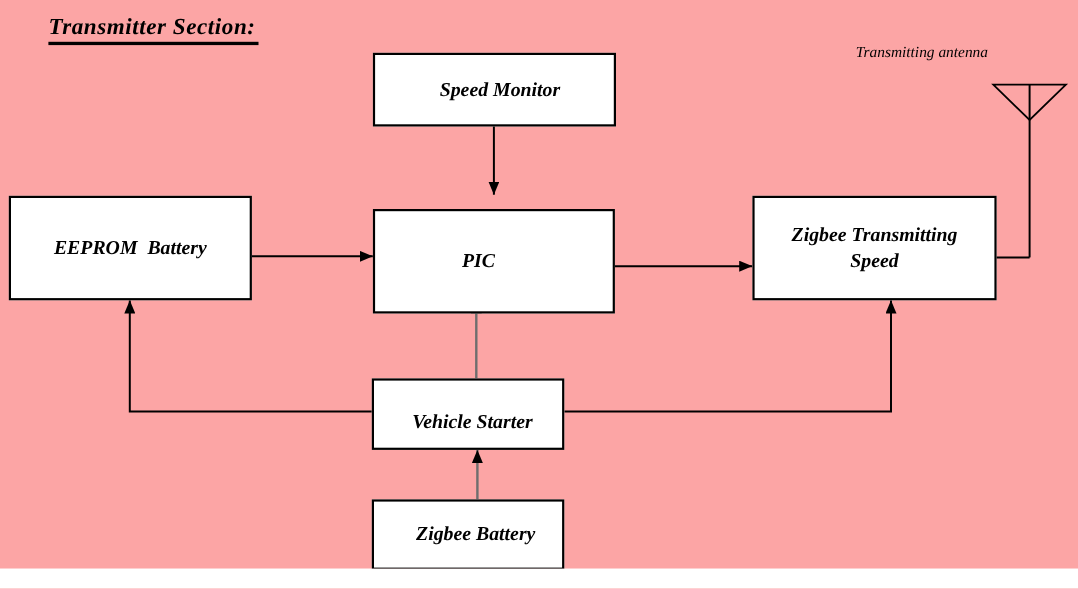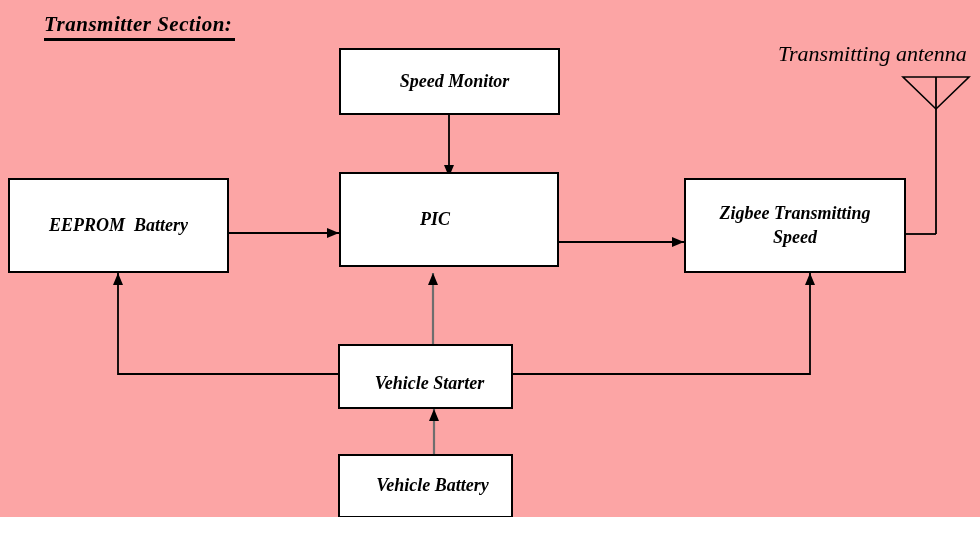--- a/index.html
+++ b/index.html
@@ -31,21 +31,21 @@
     letter-spacing: 0.5px;
     border-bottom: 3px solid #000;
     padding: 0 3px 1px 0;
     display: inline-block;
     white-space: pre;
   }
   .antenna-label {
     position: absolute;
     left: 778px;
     top: 41px;
-    font-size: 22px;
+    font-size: 14px;
     font-style: italic;
     white-space: pre;
   }
   .box {
     position: absolute;
     box-sizing: border-box;
     border: 2px solid #000;
     background: #ffffff;
     display: flex;
     flex-direction: column;
@@ -53,21 +53,21 @@
     justify-content: center;
     text-align: center;
     font-size: 18px;
     font-weight: bold;
     font-style: italic;
     line-height: 1.3;
   }
   .box span { white-space: pre; }
   .box-speed-monitor   { left: 339px; top: 48px;  width: 221px; height: 67px; padding-left: 10px; }
   .box-eeprom          { left: 8px;   top: 178px; width: 221px; height: 95px; }
-  .box-pic             { left: 339px; top: 172px; width: 220px; height: 95px; padding-right: 28px; }
+  .box-pic             { left: 339px; top: 190px; width: 220px; height: 95px; padding-right: 28px; }
   .box-zigbee          { left: 684px; top: 178px; width: 222px; height: 95px; }
   .box-vehicle-starter { left: 338px; top: 344px; width: 175px; height: 65px; padding-top: 14px; padding-left: 8px; }
   .box-vehicle-battery { left: 338px; top: 454px; width: 175px; height: 64px; padding-left: 14px; }
 </style>
 </head>
 <body>
 
 <div class="canvas">
 
   <svg class="connector-layer" width="980" height="535" viewBox="0 0 980 535" xmlns="http://www.w3.org/2000/svg">
@@ -117,16 +117,16 @@
   <div class="box box-zigbee">
     <span>Zigbee Transmitting</span>
     <span>Speed</span>
   </div>
 
   <div class="box box-vehicle-starter">
     <span>Vehicle Starter</span>
   </div>
 
   <div class="box box-vehicle-battery">
-    <span>Vehicle Battery</span>
+    <span>Zigbee Battery</span>
   </div>
 
 </div>
 
 </body></html>

